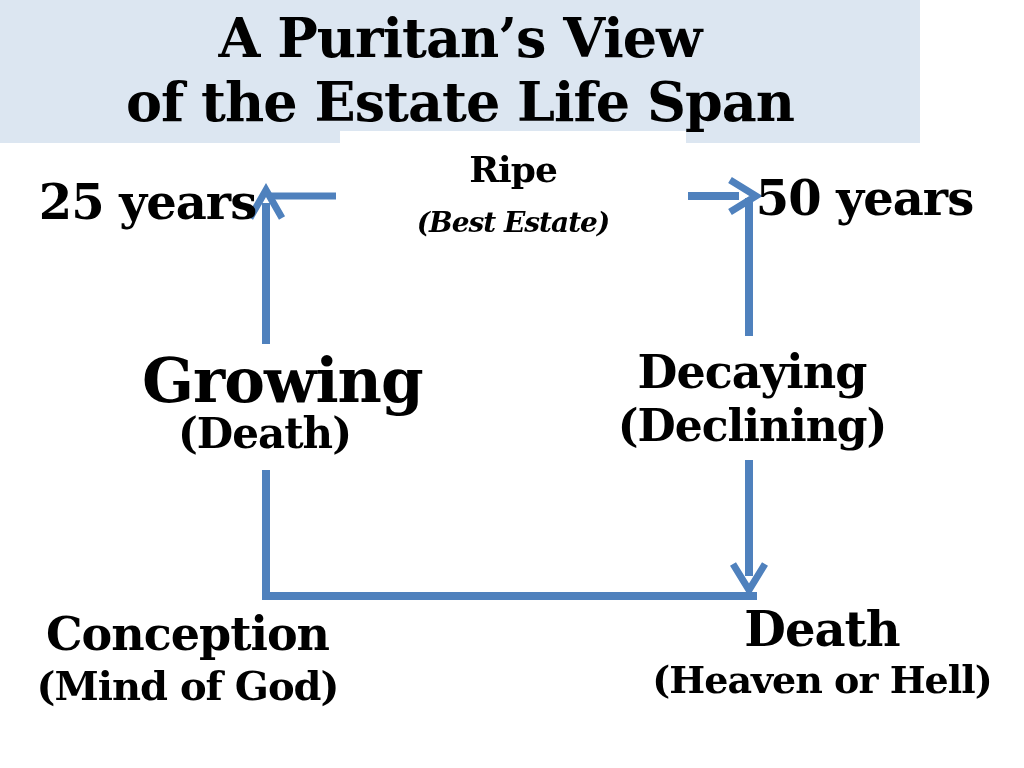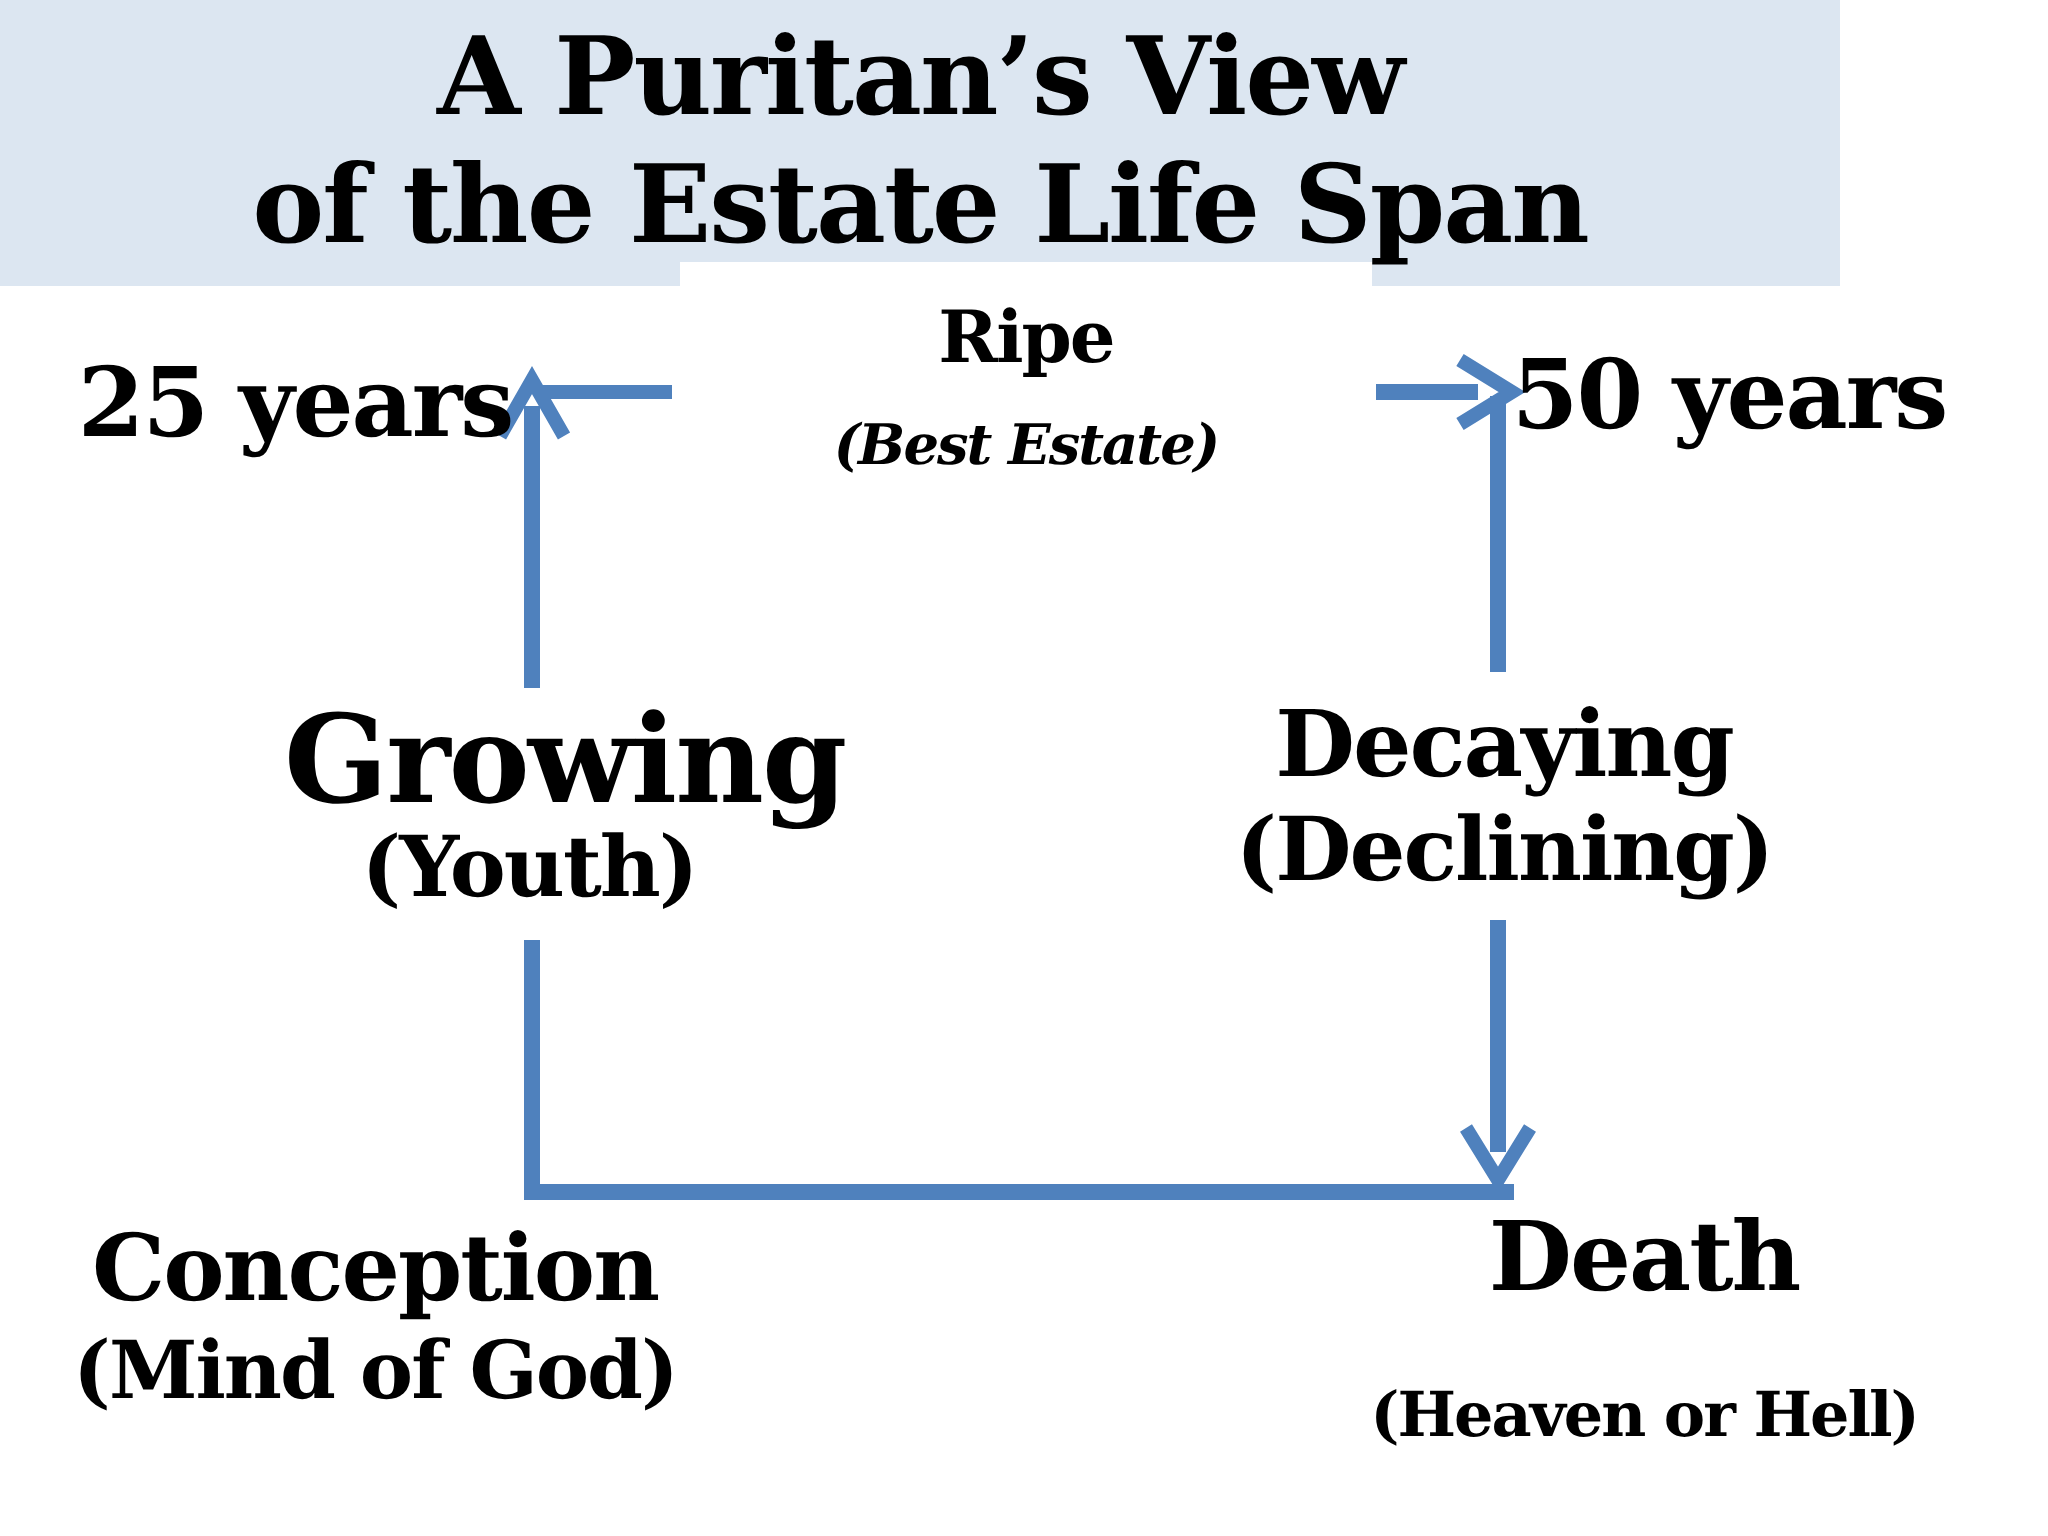--- a/index.html
+++ b/index.html
@@ -70,21 +70,21 @@
   .node-decaying       { left: 612px; top: 336px; width: 280px; background: var(--bg); padding: 8px 0; }
   .node-decaying .main { font-size: 46px; line-height: 56px; }
   .node-decaying .sub  { font-size: 44px; line-height: 52px; }
 
   .node-conception       { left: 15px; top: 606px; width: 345px; }
   .node-conception .main { font-size: 46px; line-height: 56px; }
   .node-conception .sub  { font-size: 40px; line-height: 48px; }
 
   .node-death       { left: 633px; top: 602px; width: 378px; }
   .node-death .main { font-size: 48px; line-height: 54px; }
-  .node-death .sub  { font-size: 31px; line-height: 48px; margin-top: 28px; }
+  .node-death .sub  { font-size: 38px; line-height: 48px; }
 </style>
 </head>
 <body>
 
 <div class="slide">
 
   <div class="banner">
     <div class="t-line">A Puritan’s View</div>
     <div class="t-line">of the Estate Life Span</div>
   </div>
@@ -113,21 +113,21 @@
   <div class="node node-25y">
     <span class="main">25 years</span>
   </div>
 
   <div class="node node-50y">
     <span class="main">50 years</span>
   </div>
 
   <div class="node node-growing">
     <span class="main">Growing</span>
-    <span class="sub">(Youth)</span>
+    <span class="sub">(Death)</span>
   </div>
 
   <div class="node node-conception">
     <span class="main">Conception</span>
     <span class="sub">(Mind of God)</span>
   </div>
 
   <div class="node node-decaying">
     <span class="main">Decaying</span>
     <span class="sub">(Declining)</span>

